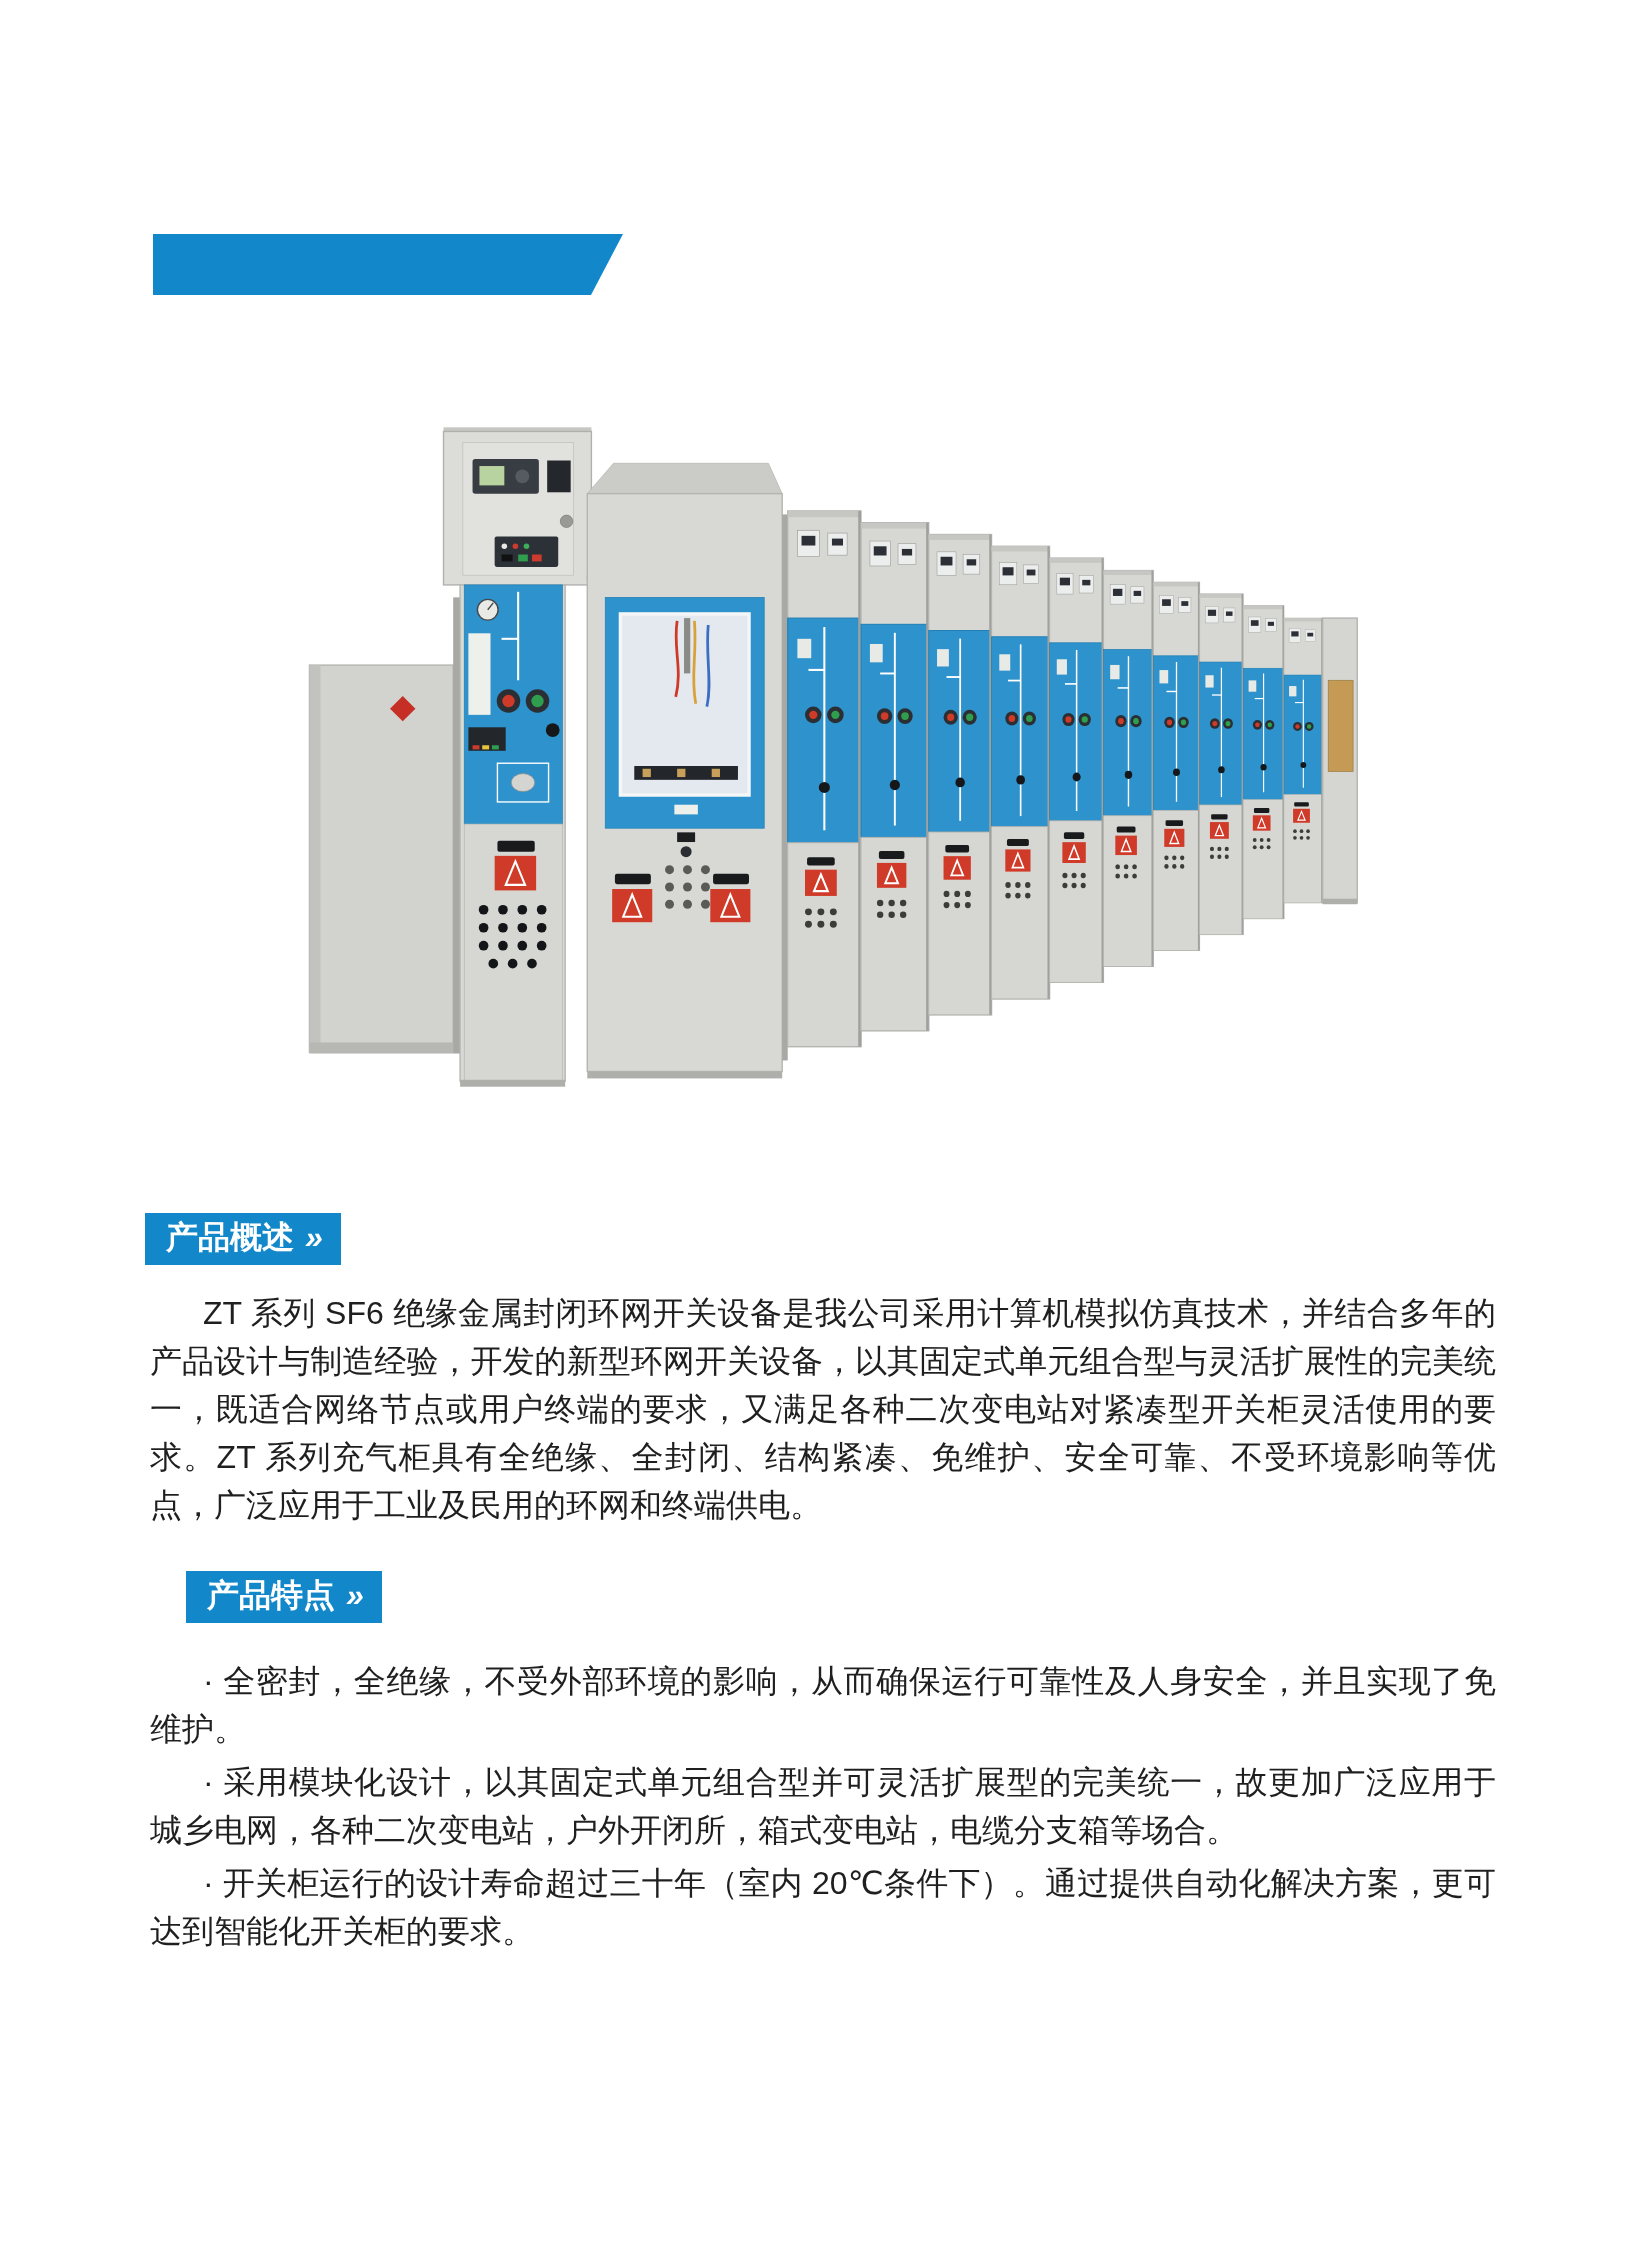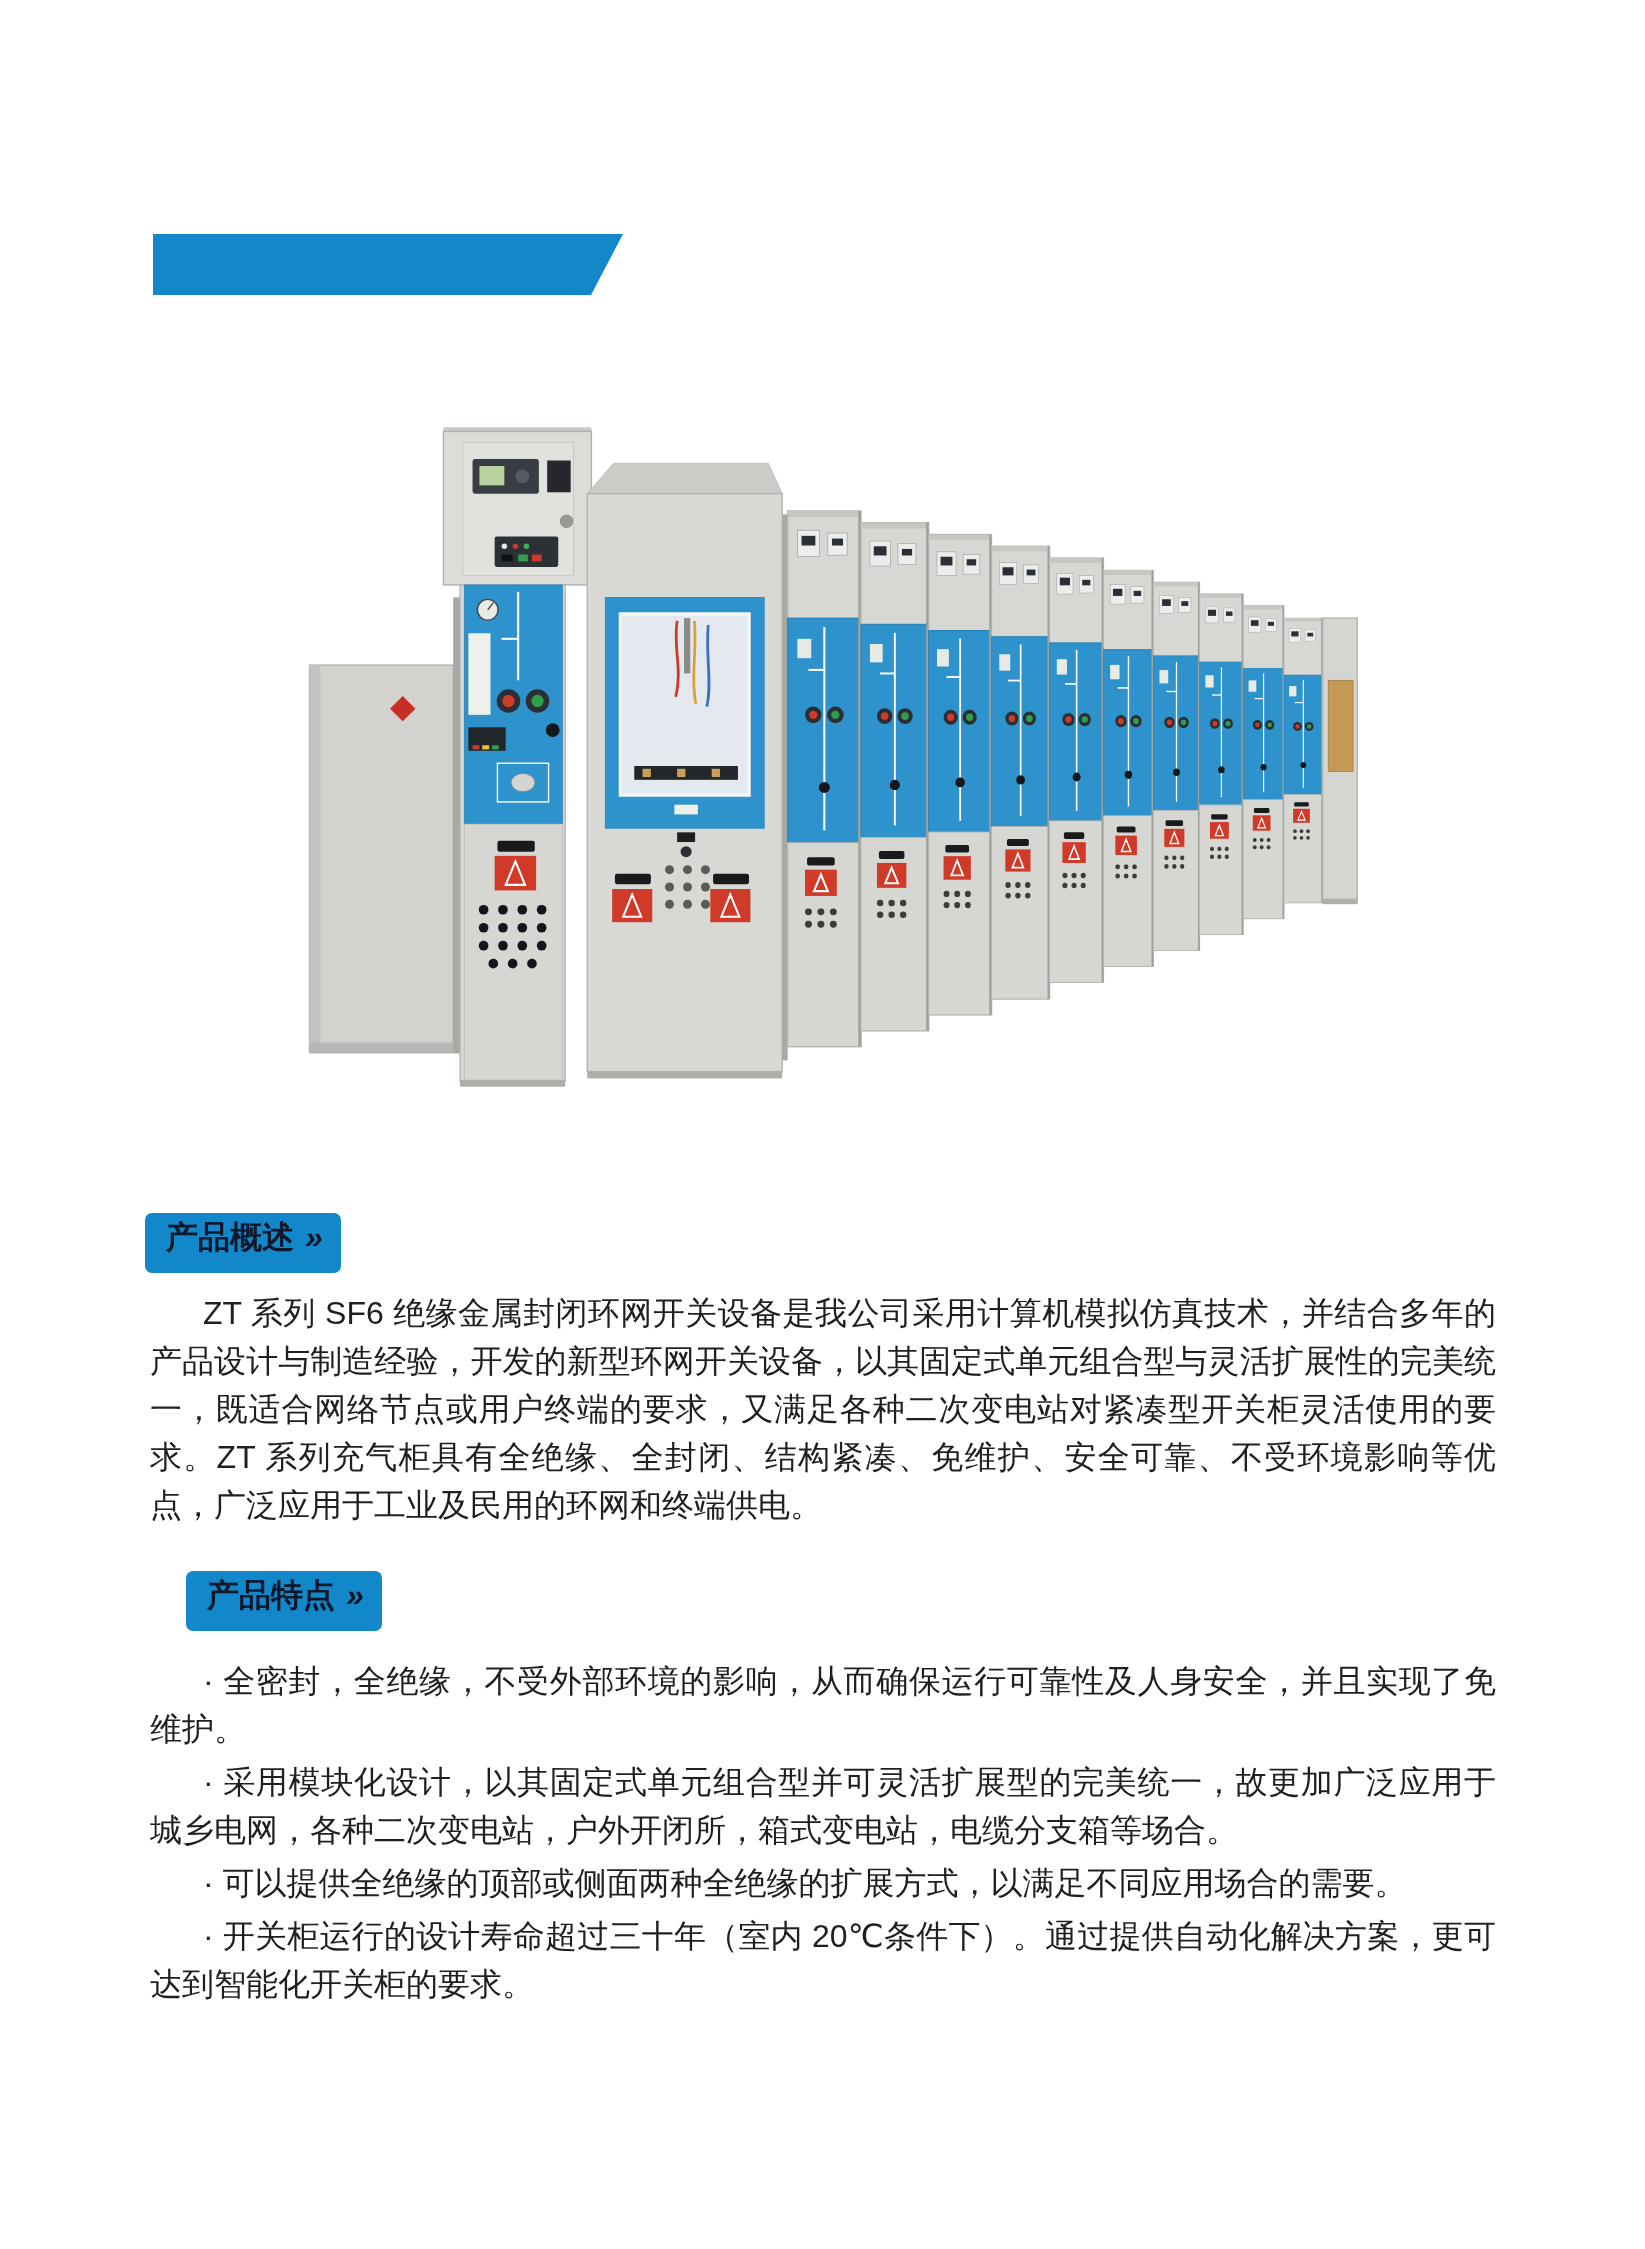--- a/index.html
+++ b/index.html
@@ -16,24 +16,24 @@
     width:470px;height:61px;
     background:#1287c9;
     clip-path:polygon(0 0,100% 0,calc(100% - 32px) 100%,0 100%);
     color:#ffffff;
     font-size:40px;font-weight:bold;line-height:61px;
     padding-left:48px;box-sizing:border-box;
     letter-spacing:1.4px;white-space:pre;
   }
   
   .chip{
-    position:absolute;left:145px;height:60px;
-    background:#1287c9;color:#0f172a;
+    position:absolute;left:145px;height:52px;
+    background:#1287c9;color:#ffffff;
     font-size:32px;font-weight:bold;line-height:48px;
-    padding:0 18px 0 21px;white-space:nowrap;border-radius:7px;
+    padding:0 18px 0 21px;white-space:nowrap;
   }
   .chip .arrow{font-style:italic;margin-left:11px;}
   #overview-chip{top:1213px;}
   #features-chip{top:1571px;margin-left:41px;}
   
   .bodytext{
     position:absolute;left:145px;width:1356px;
     font-size:32px;line-height:48px;color:#1f1f1f;
     text-align:justify;word-break:break-all;
   }
@@ -217,16 +217,15 @@
 <div class="bodytext" id="overview-body">
   <p>ZT 系列 SF6 绝缘金属封闭环网开关设备是我公司采用计算机模拟仿真技术，并结合多年的产品设计与制造经验，开发的新型环网开关设备，以其固定式单元组合型与灵活扩展性的完美统一，既适合网络节点或用户终端的要求，又满足各种二次变电站对紧凑型开关柜灵活使用的要求。ZT 系列充气柜具有全绝缘、全封闭、结构紧凑、免维护、安全可靠、不受环境影响等优点，广泛应用于工业及民用的环网和终端供电。</p>
 </div>
 
 <div class="chip" id="features-chip">
   <span>产品特点</span><span class="arrow">»</span>
 </div>
 <div class="bodytext" id="features-body">
   <p>· 全密封，全绝缘，不受外部环境的影响，从而确保运行可靠性及人身安全，并且实现了免维护。</p>
   <p>· 采用模块化设计，以其固定式单元组合型并可灵活扩展型的完美统一，故更加广泛应用于城乡电网，各种二次变电站，户外开闭所，箱式变电站，电缆分支箱等场合。</p>
-  <p>· 可以提供全绝缘的顶部或侧面两种全绝缘的扩展方式，以满足不同应用场合的需要。</p>
   <p>· 开关柜运行的设计寿命超过三十年（室内 20℃条件下）。通过提供自动化解决方案，更可达到智能化开关柜的要求。</p>
 </div>
 
 
 </body></html>

